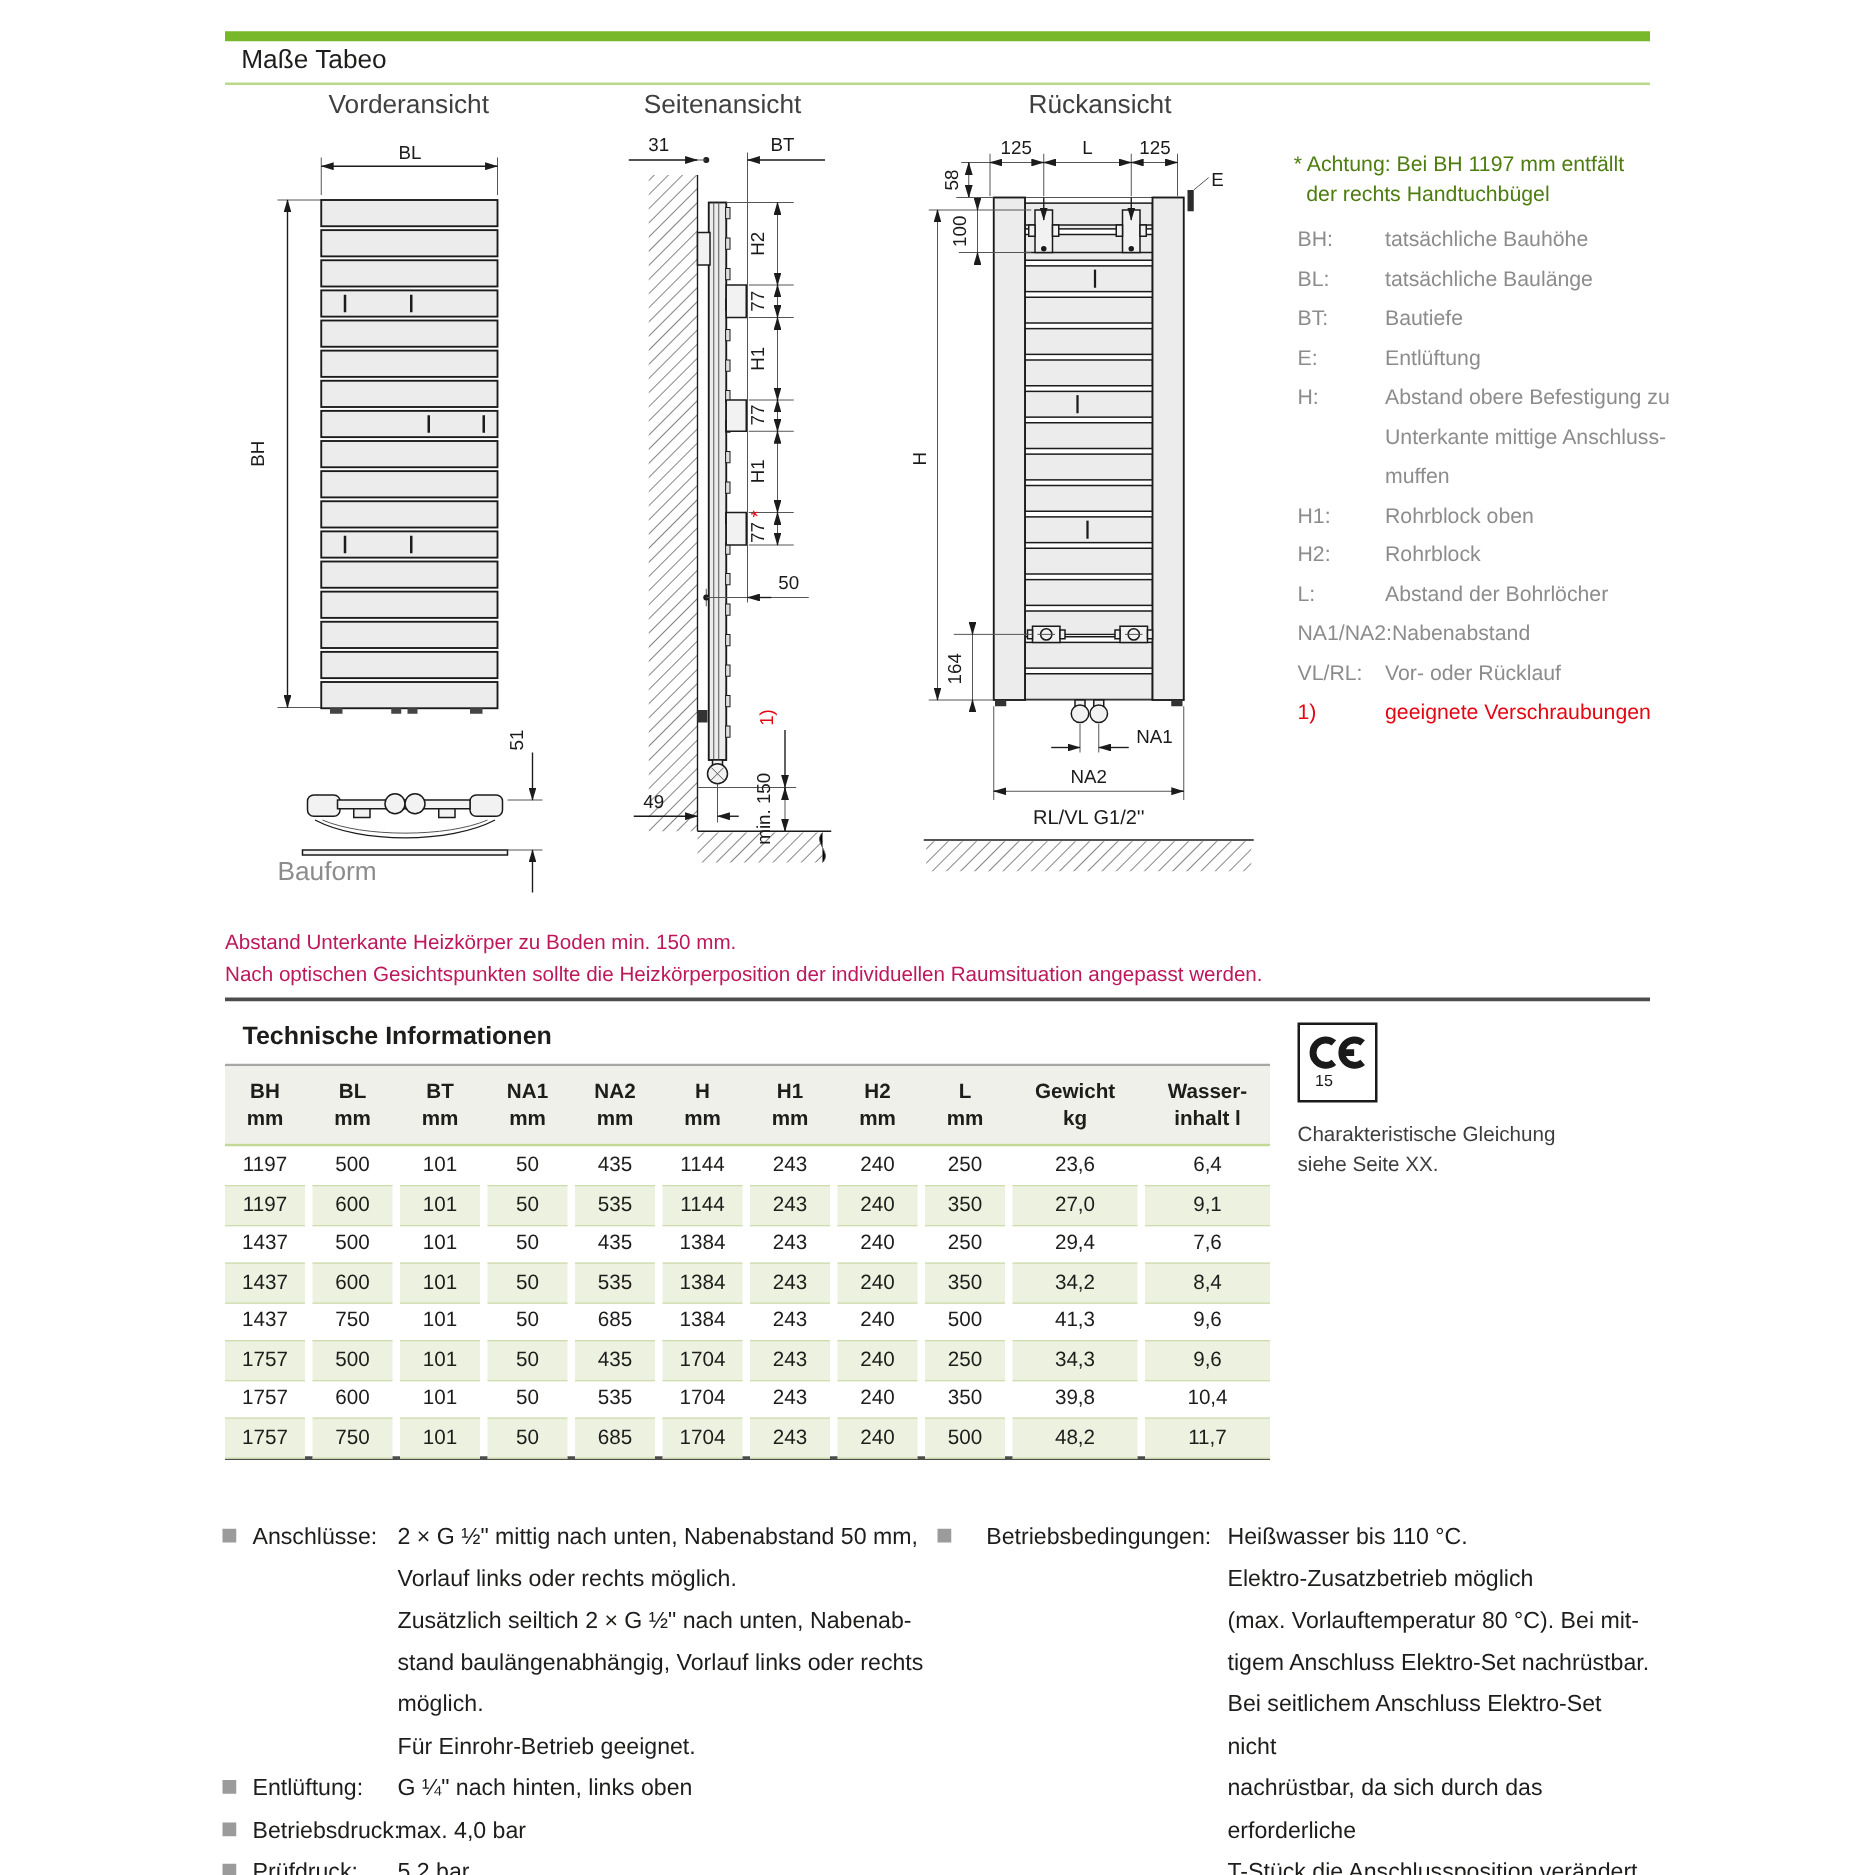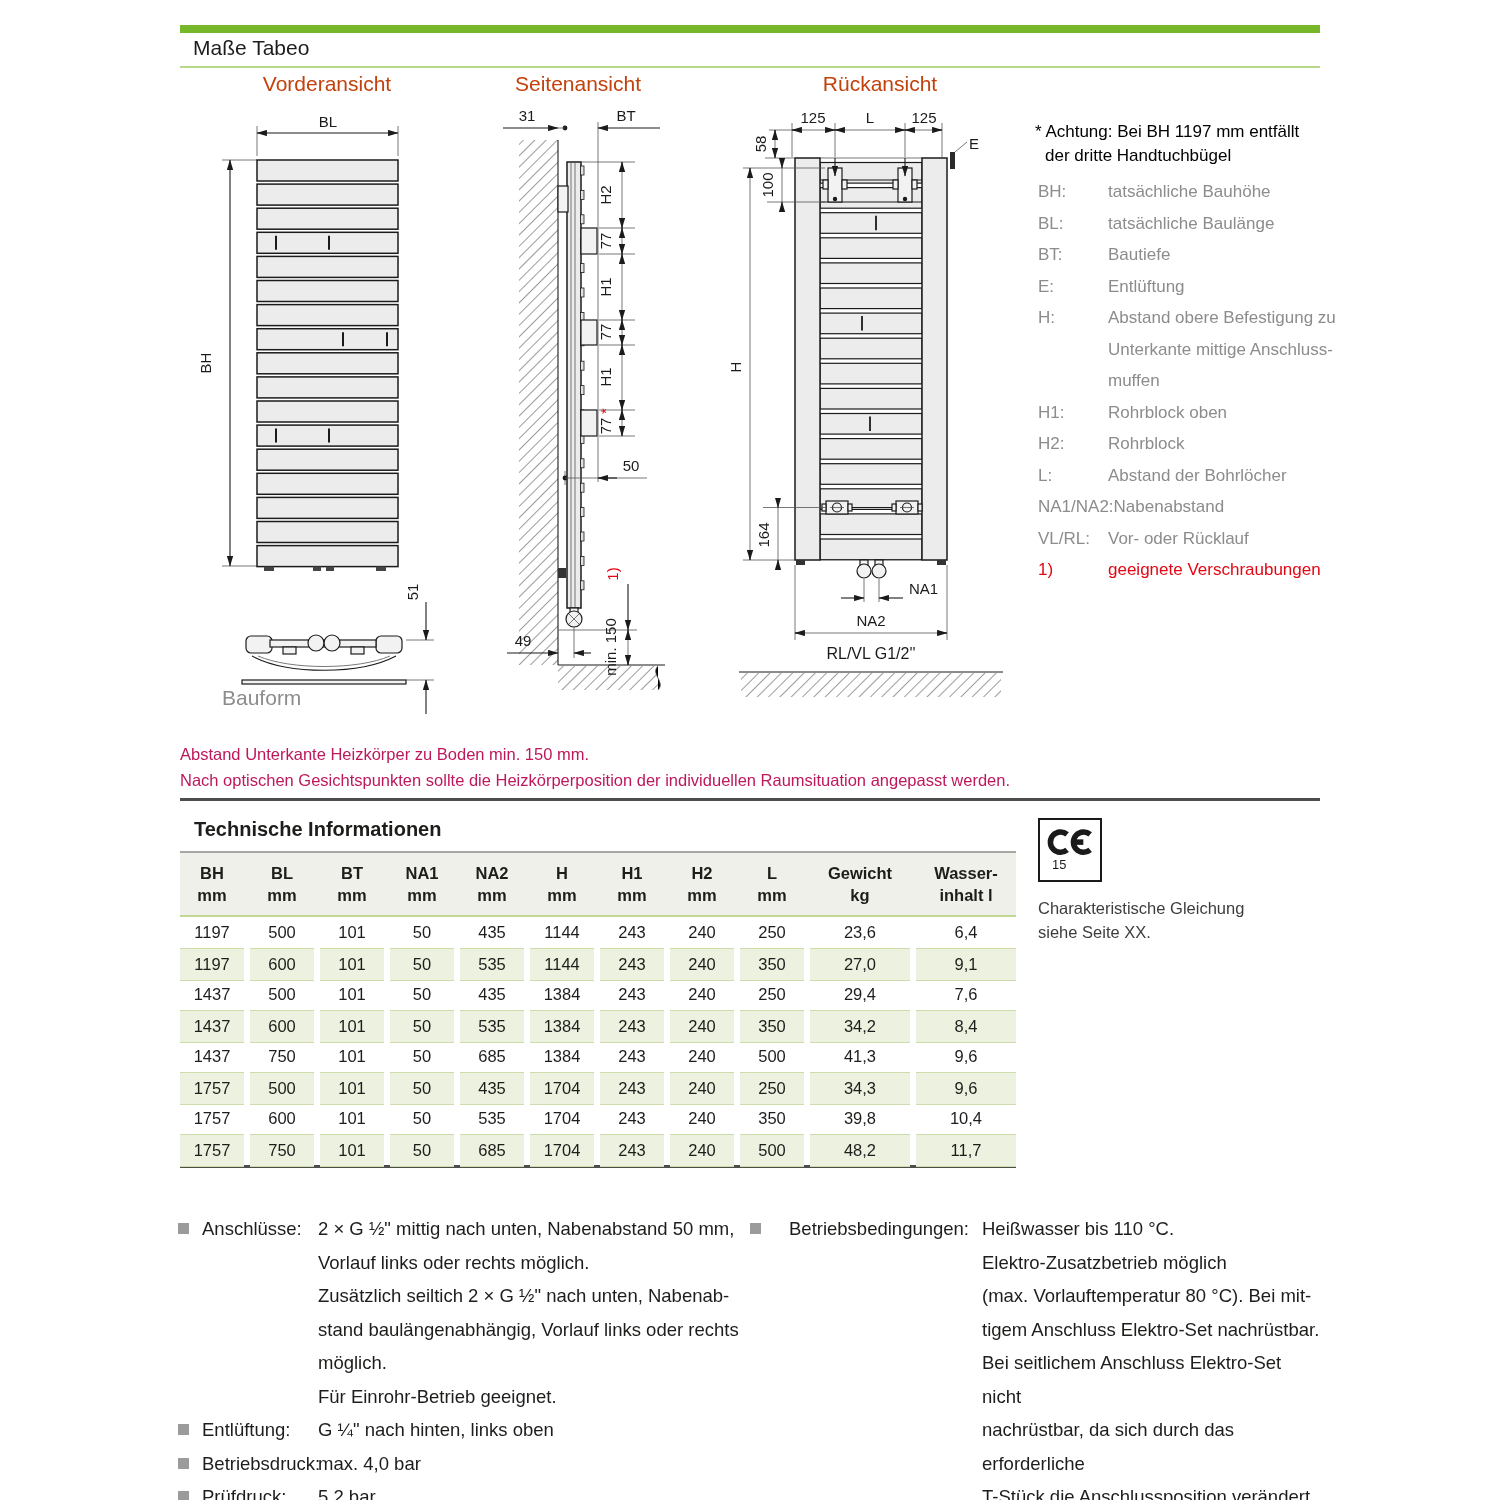--- a/index.html
+++ b/index.html
@@ -3,32 +3,32 @@
 <meta charset="utf-8">
 <style>
   html,body{margin:0;padding:0;background:#fff;}
   .canvas{position:relative;width:1500px;height:1500px;background:#fff;
           font-family:"Liberation Sans",sans-serif;color:#1d1d1b;overflow:hidden;}
   .abs{position:absolute;}
   
   .green-bar{left:180px;top:25px;width:1140px;height:8px;background:#76b82a;}
   .page-title{left:193px;top:36px;font-size:21px;font-weight:normal;color:#1d1d1b;}
   .title-rule{left:180px;top:66px;width:1140px;height:2px;background:#b9d98a;}
-  .view-title{top:72px;width:220px;text-align:center;font-size:21px;color:#c2410c;}
+  .view-title{top:72px;width:220px;text-align:center;font-size:21px;color:#404040;}
   
   svg.drw{position:absolute;overflow:visible;}
   .ln{stroke:#1b1b1b;stroke-width:1.1;fill:none;}
   .thin{stroke-width:0.8;stroke:#555;}
   .part{fill:#f2f2f2;stroke:#1b1b1b;stroke-width:1.2;}
   .part15{fill:#ececec;stroke:#1b1b1b;stroke-width:1.5;}
   text.dlab{font-family:"Liberation Sans",sans-serif;font-size:15px;fill:#1b1b1b;}
   text.red, .red{fill:#e30613;color:#e30613;}
   .bauform-label{left:222px;top:686px;font-size:21px;color:#8c8c8c;}
   
-  .note{left:1035px;top:120px;font-size:17px;line-height:24px;color:#000000;}
+  .note{left:1035px;top:120px;font-size:17px;line-height:24px;color:#4d7c0f;}
   .note .l2{padding-left:10px;}
   .legend{left:1038px;top:176px;width:300px;font-size:17px;color:#8c8c8c;}
   .legend-row{display:flex;line-height:31.5px;}
   .legend-row .k{flex:0 0 70px;white-space:nowrap;}
   .legend-row .v{flex:1;white-space:pre-line;}
   .legend-row.red .k,.legend-row.red .v{color:#e30613;}
   
   .footnote{left:180px;top:742px;font-size:16.5px;line-height:25.5px;color:#be185d;}
   .divider{left:180px;top:798px;width:1140px;height:3px;background:#4d4d4d;}
   
@@ -341,21 +341,21 @@
     <line class="ln" x1="80" y1="538" x2="70" y2="538" marker-end="url(#arr)"></line>
     <line class="ln" x1="212" y1="538" x2="222" y2="538" marker-end="url(#arr)"></line>
     <text class="dlab" x="146" y="531" text-anchor="middle">NA2</text>
     <text class="dlab" x="146" y="564" text-anchor="middle" style="font-size:16px">RL/VL G1/2''</text>
     <line class="ln" x1="14" y1="577" x2="278" y2="577" stroke-width="1.8"></line>
     <rect x="16" y="578" width="260" height="24" fill="url(#hatch)"></rect>
   </svg>
 
   <div class="abs note">
     <div class="l1">* Achtung: Bei BH 1197 mm entfällt</div>
-    <div class="l2">der dritte Handtuchbügel</div>
+    <div class="l2">der rechts Handtuchbügel</div>
   </div>
   <div class="abs legend" id="legend">
       <div class="legend-row">
         <span class="k">BH:</span>
         <span class="v">tatsächliche Bauhöhe</span>
       </div>
       <div class="legend-row">
         <span class="k">BL:</span>
         <span class="v">tatsächliche Baulänge</span>
       </div>

